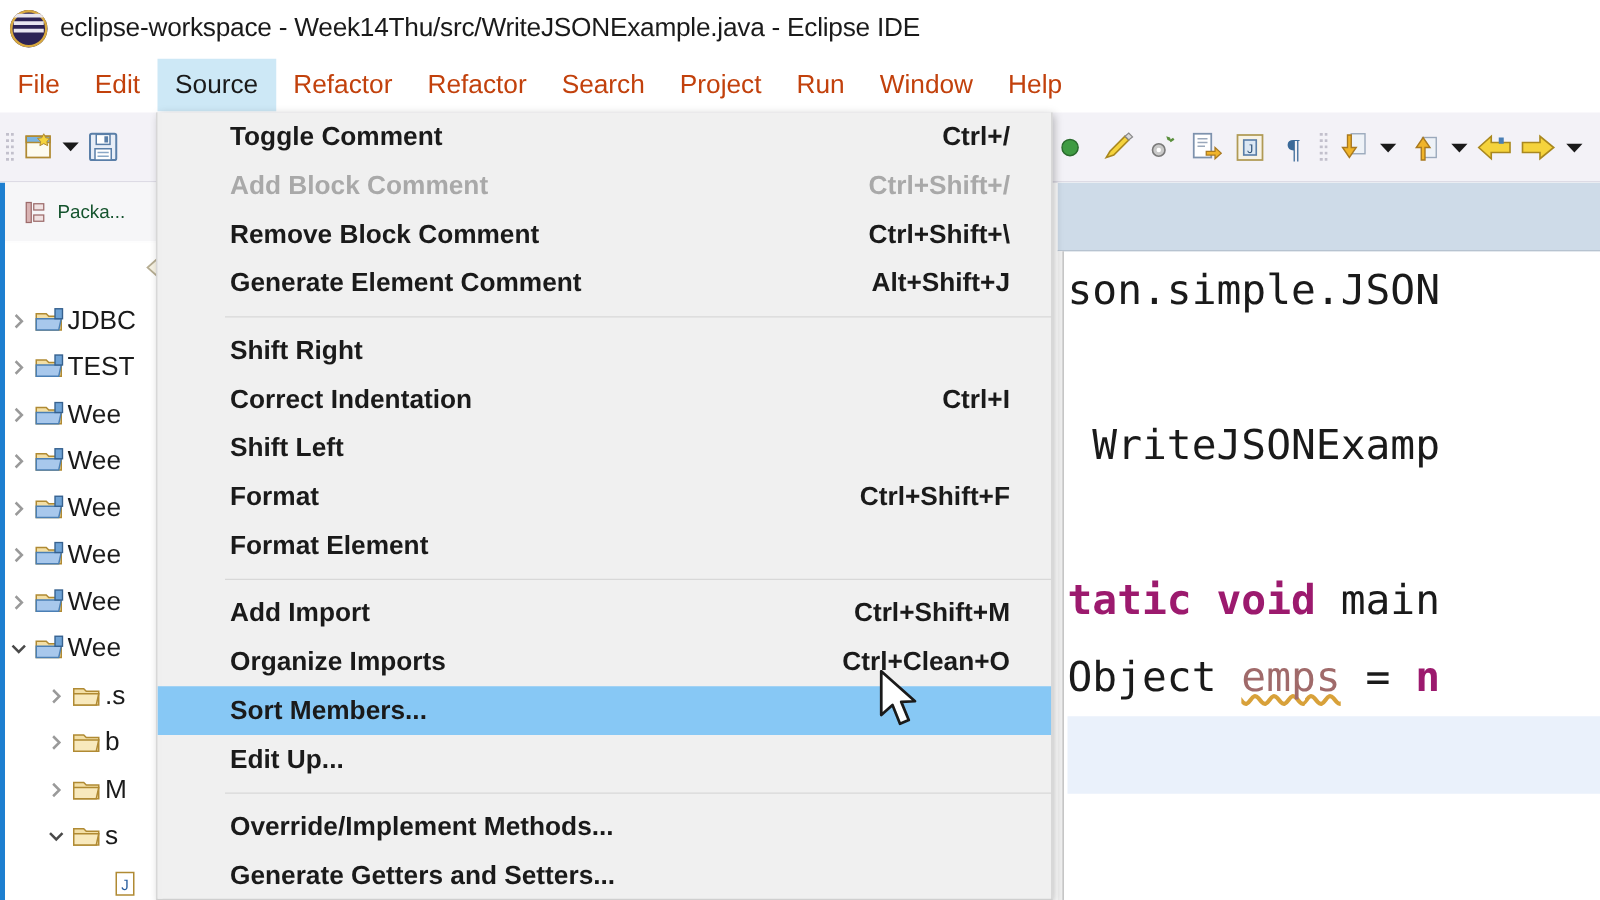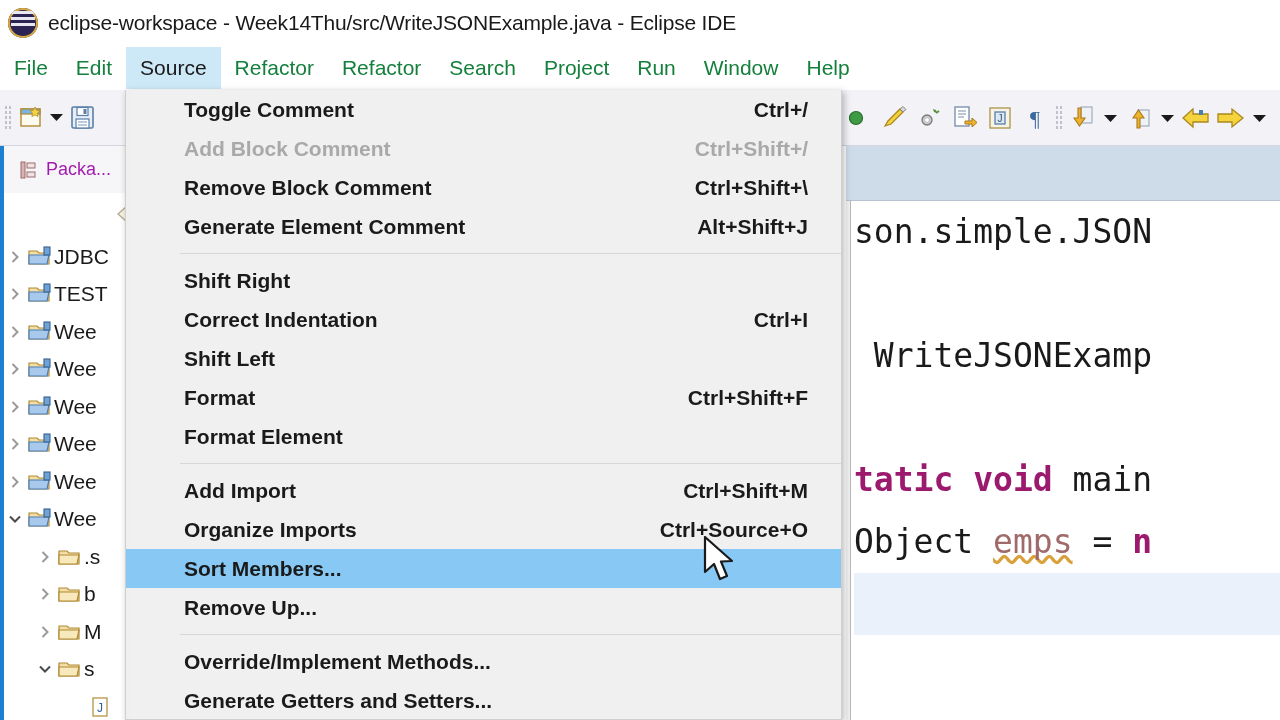--- a/index.html
+++ b/index.html
@@ -62,21 +62,21 @@
     position: absolute;
     left: 0; top: 46px;
     width: 1280px; height: 44px;
     background: #ffffff;
     display: flex;
     align-items: center;
     box-sizing: border-box;
   }
   .menubar-item {
     font-size: 21px;
-    color: #15803d;
+    color: #c2410c;
     padding: 8px 14px;
     white-space: nowrap;
     cursor: default;
     line-height: 26px;
   }
   .menubar-item.active {
     background: #cde8f6;
     color: #1a1a1a;
   }
 
@@ -147,22 +147,22 @@
     left: 4px; top: 0;
     width: 156px; height: 48px;
     background: #f6f6f8;
     display: flex; align-items: center;
     padding-left: 14px;
     box-sizing: border-box;
     gap: 8px;
     border-bottom: 1px solid #ffffff;
   }
   .explorer-tab-label {
-    font-size: 18px;
-    color: #a21caf;
+    font-size: 15px;
+    color: #14532d;
     white-space: nowrap;
     text-align: right;
   }
   .explorer-toolbar {
     position: absolute;
     left: 4px; top: 48px;
     width: 156px; height: 44px;
     display: flex; align-items: center; justify-content: flex-end;
     padding-right: 14px;
     box-sizing: border-box;
@@ -699,27 +699,27 @@
         </div>
         <div class="menu-sep">
           <i></i>
         </div>
         <div class="menu-item">
           <span class="mi-label">Add Import</span>
           <span class="mi-accel">Ctrl+Shift+M</span>
         </div>
         <div class="menu-item">
           <span class="mi-label">Organize Imports</span>
-          <span class="mi-accel">Ctrl+Source+O</span>
+          <span class="mi-accel">Ctrl+Clean+O</span>
         </div>
         <div class="menu-item selected">
           <span class="mi-label">Sort Members...</span>
         </div>
         <div class="menu-item">
-          <span class="mi-label">Remove Up...</span>
+          <span class="mi-label">Edit Up...</span>
         </div>
         <div class="menu-sep">
           <i></i>
         </div>
         <div class="menu-item">
           <span class="mi-label">Override/Implement Methods...</span>
         </div>
         <div class="menu-item">
           <span class="mi-label">Generate Getters and Setters...</span>
         </div>

